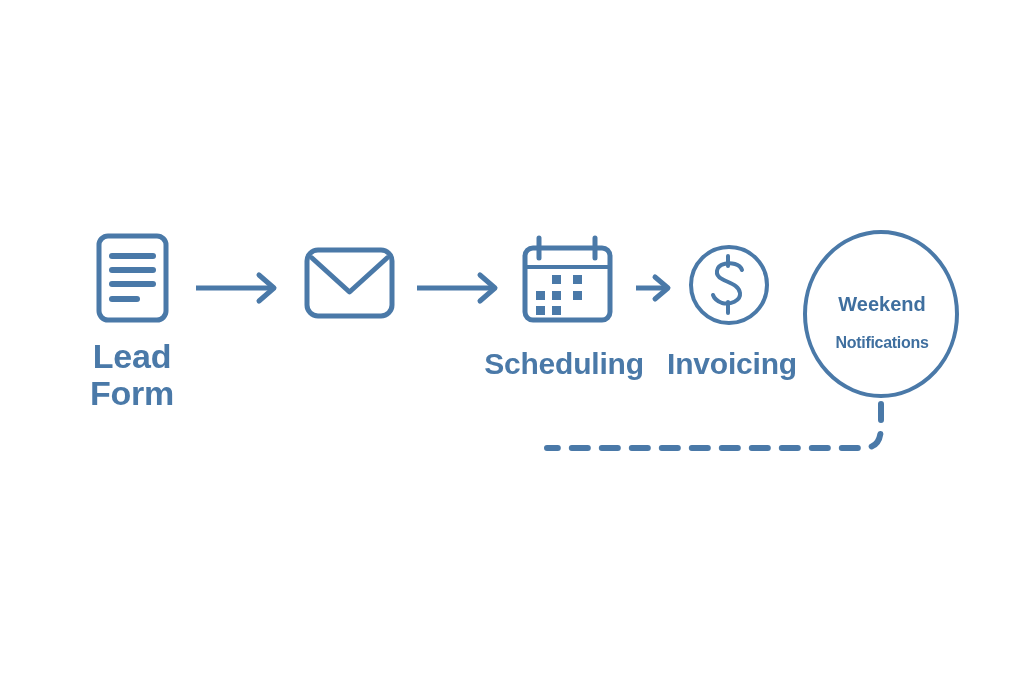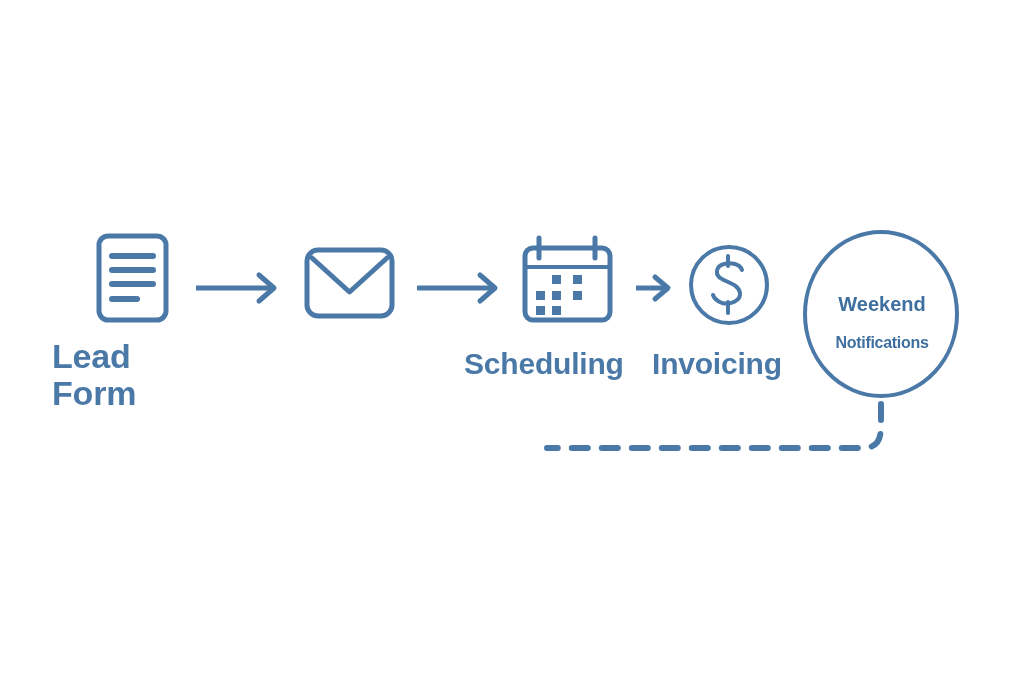--- a/index.html
+++ b/index.html
@@ -22,21 +22,21 @@
   #flow-svg {
     position: absolute;
     left: 0;
     top: 0;
     width: 1024px;
     height: 683px;
     display: block;
   }
   .node-label {
     position: absolute;
-    text-align: left;
+    text-align: center;
     color: #4a79a8;
     font-family: "Liberation Sans", sans-serif;
     font-weight: bold;
     line-height: 1.08;
     white-space: pre-line;
     letter-spacing: -0.2px;
   }
   .label-lead {
     left: 52px;
     top: 338px;

